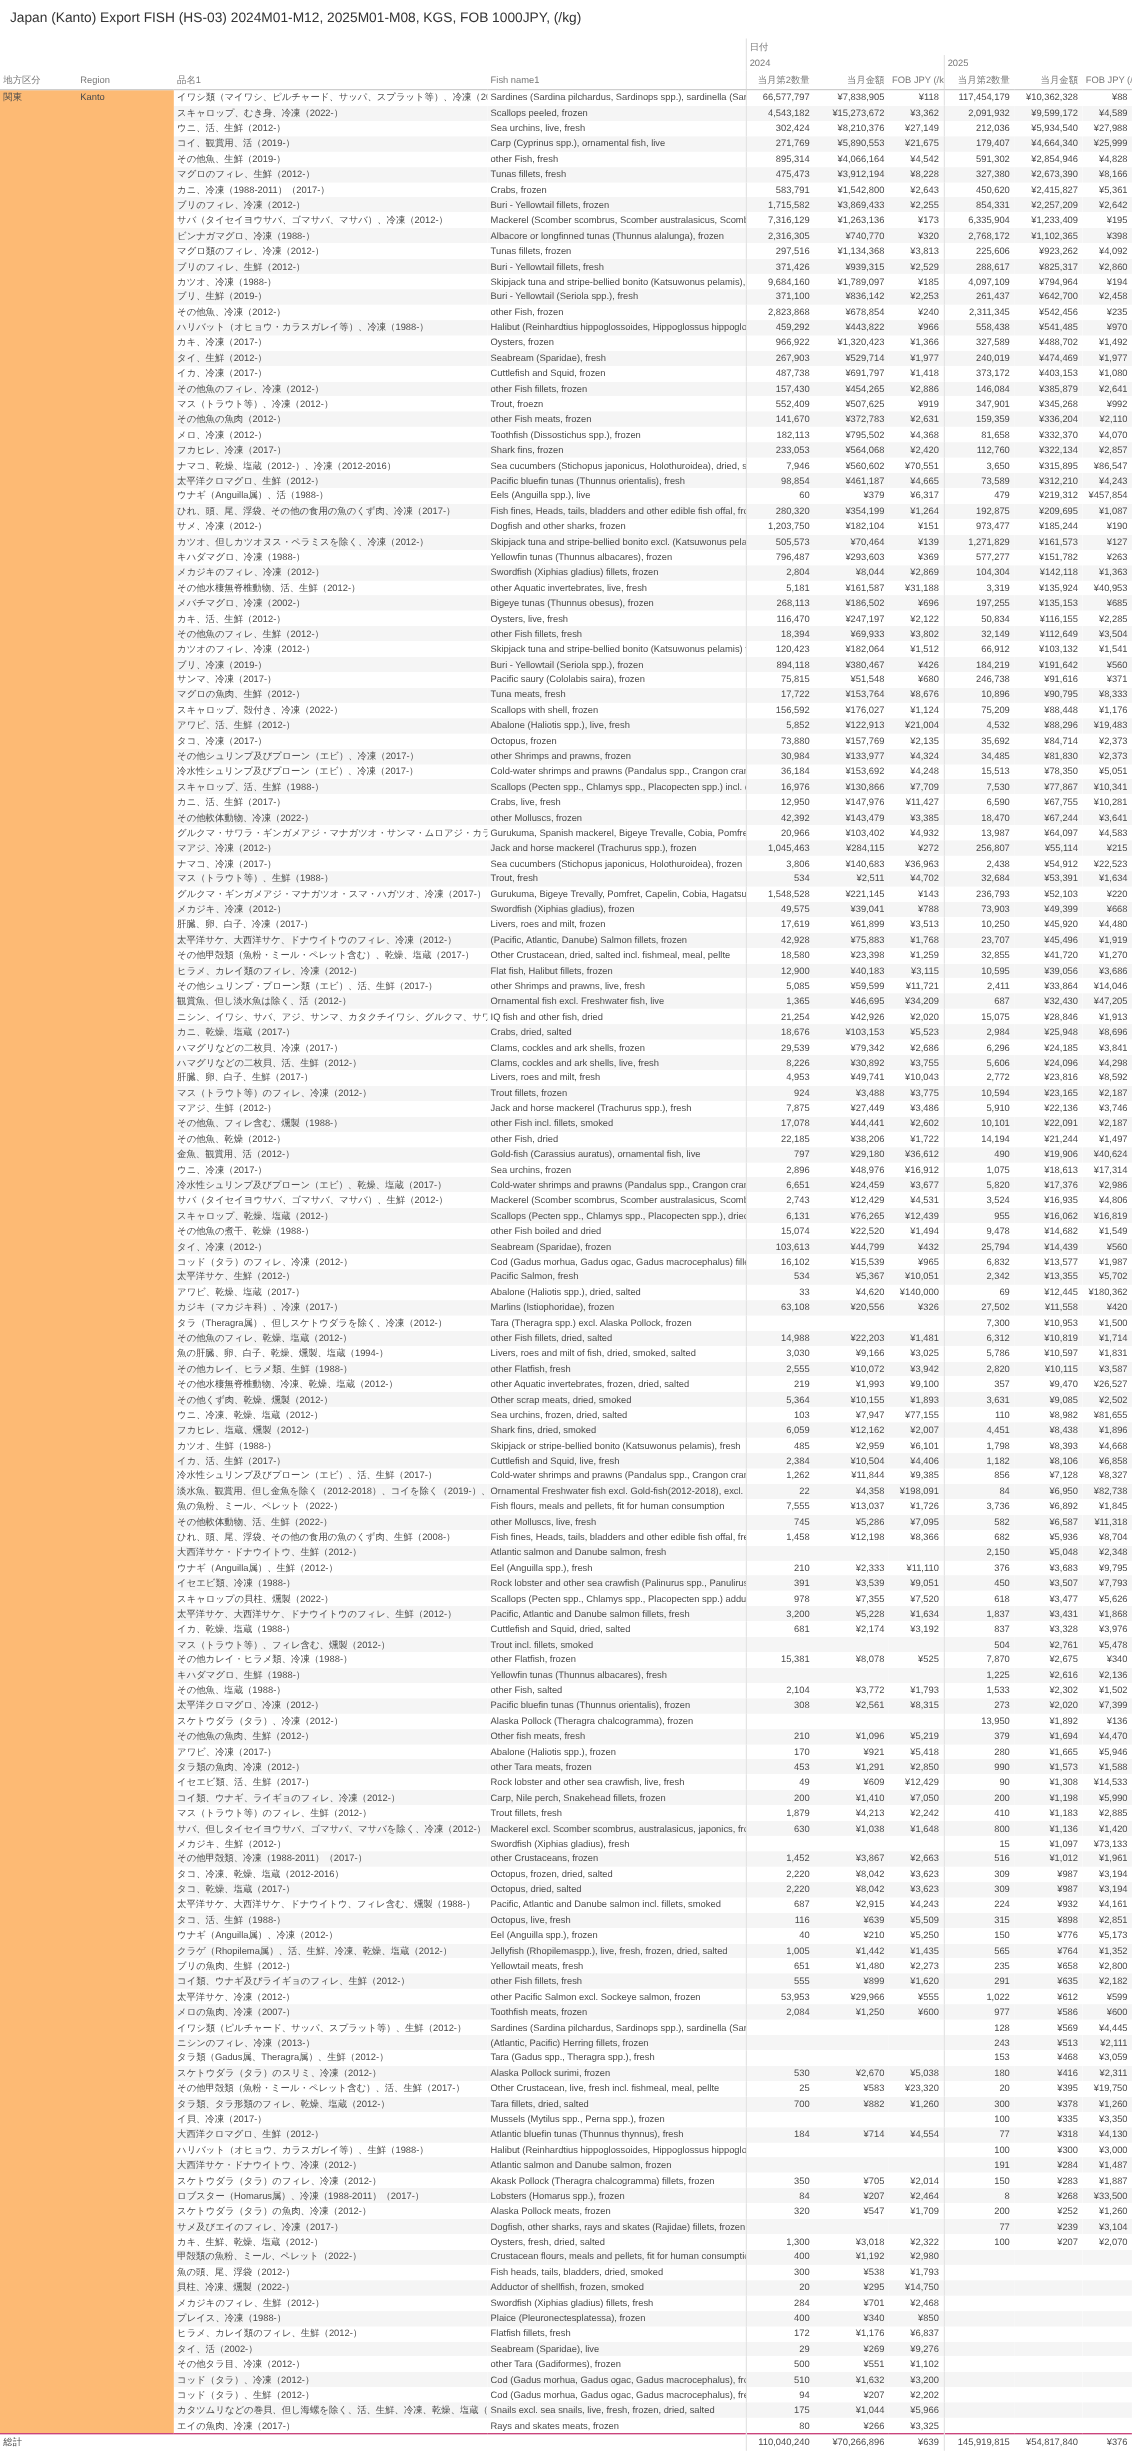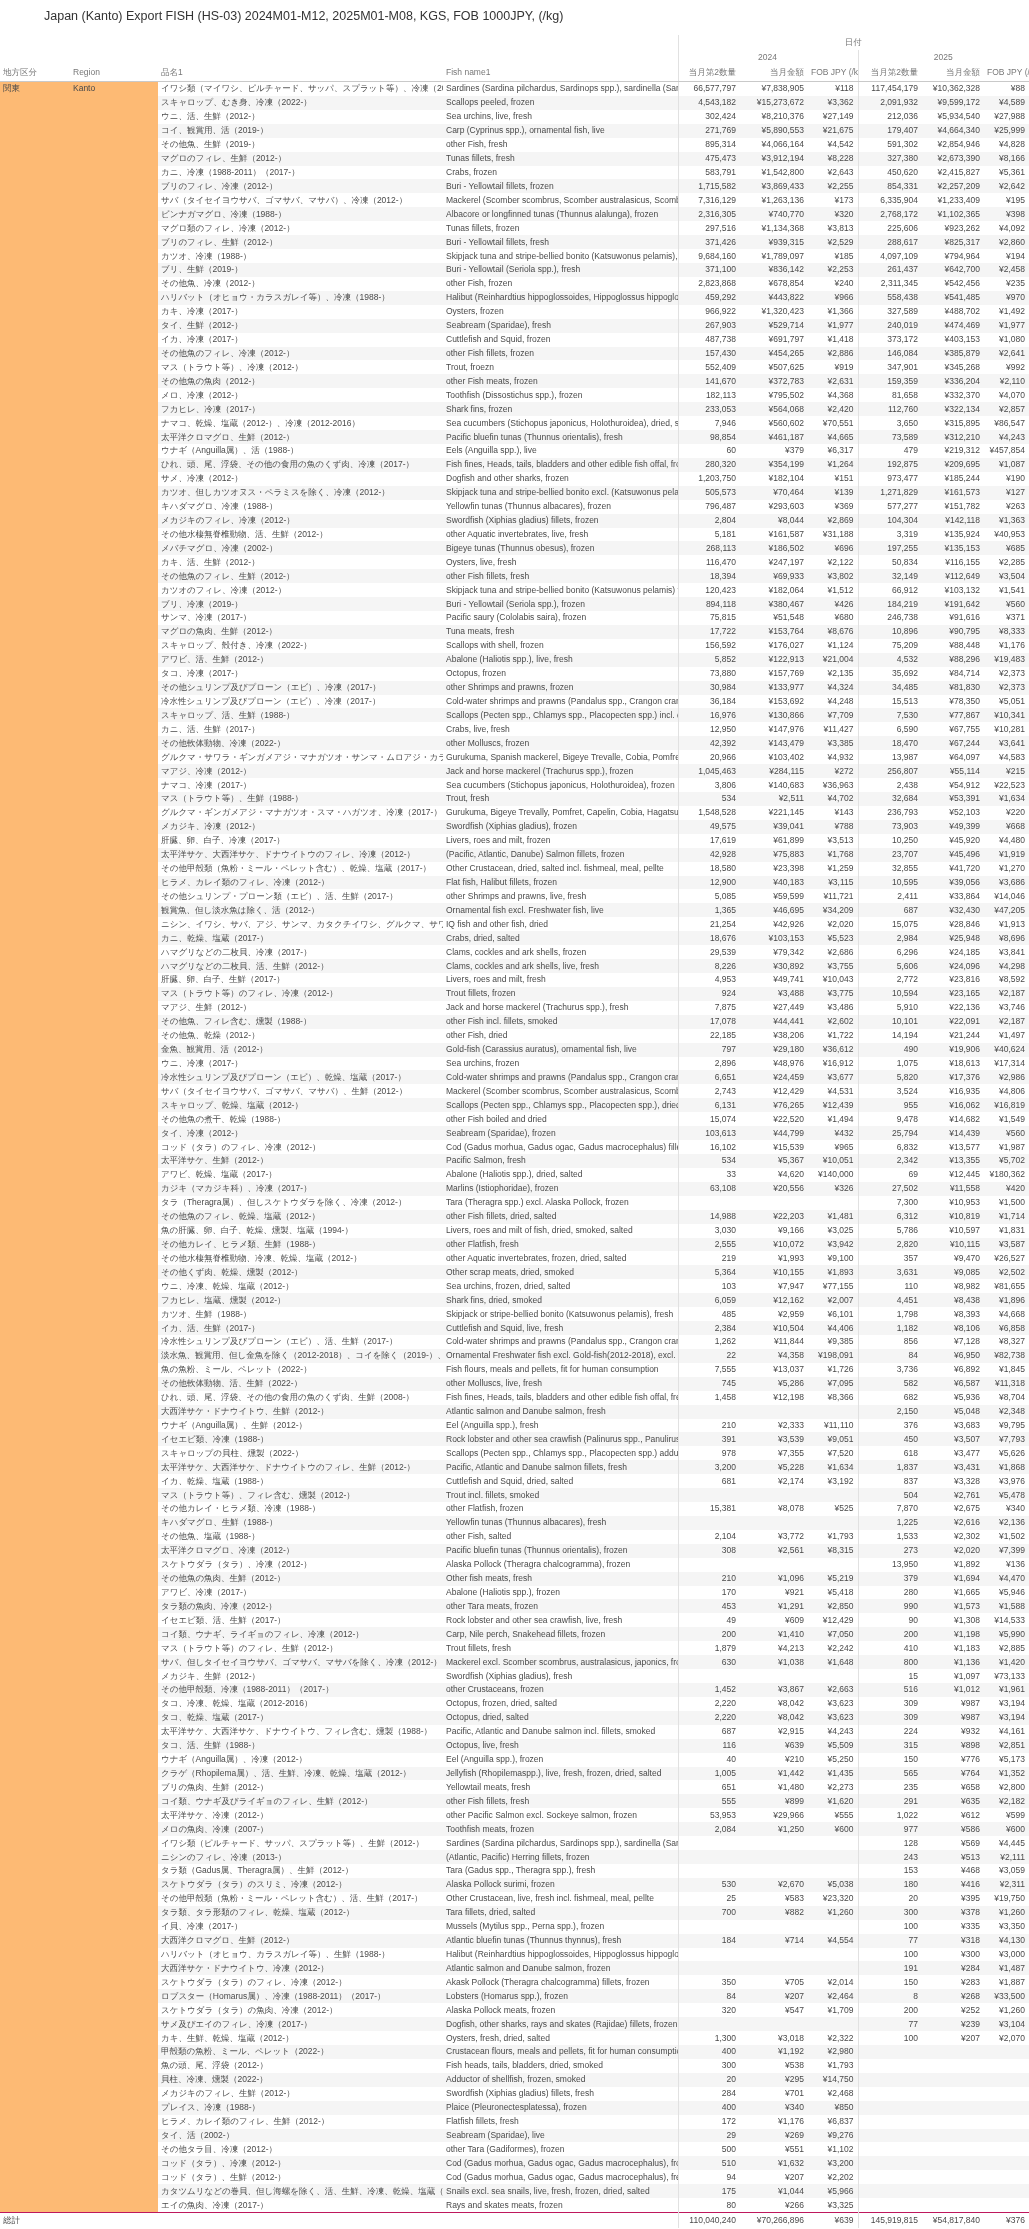--- a/index.html
+++ b/index.html
@@ -1,23 +1,23 @@
 <!DOCTYPE html>
 <html><head>
 <meta charset="utf-8">
 <style>
   html,body{margin:0;padding:0;background:#fff;}
   body{width:1029px;height:2229px;overflow:hidden;font-family:"Liberation Sans","DejaVu Sans",sans-serif;color:#4a4a4a;}
-  .title{font-size:12.5px;color:#333;padding:9px 0 0 9px;height:17px;white-space:nowrap;margin-left:35px;}
+  .title{font-size:12.5px;color:#333;padding:9px 0 0 9px;height:17px;white-space:nowrap;}
   table{border-collapse:collapse;table-layout:fixed;width:1029px;margin-top:9px;}
   th,td{font-size:8.5px;font-weight:400;padding:0 4px 0 3px;white-space:nowrap;overflow:hidden;height:13.93px;line-height:13px;}
   th{color:#787878;text-align:left;}
   td{color:#4a4a4a;}
   .num{text-align:right;}
-  .center{text-align:center;}
+  .center{text-align:left;}
   .sep{border-left:1px solid #e1e1e1;}
   .h-date th{height:15px;}
   .h-year th{height:14px;margin-top:20px;}
   .h-measure th{height:17px;border-bottom:1px solid #c9c9c9;}
   tr.band td{background:#f5f5f5;}
   .region-cell{vertical-align:top;background:#fdba74;}
   tfoot td{border-top:1px solid #be185d;height:15px;}
 </style>
 </head>
 <body>

